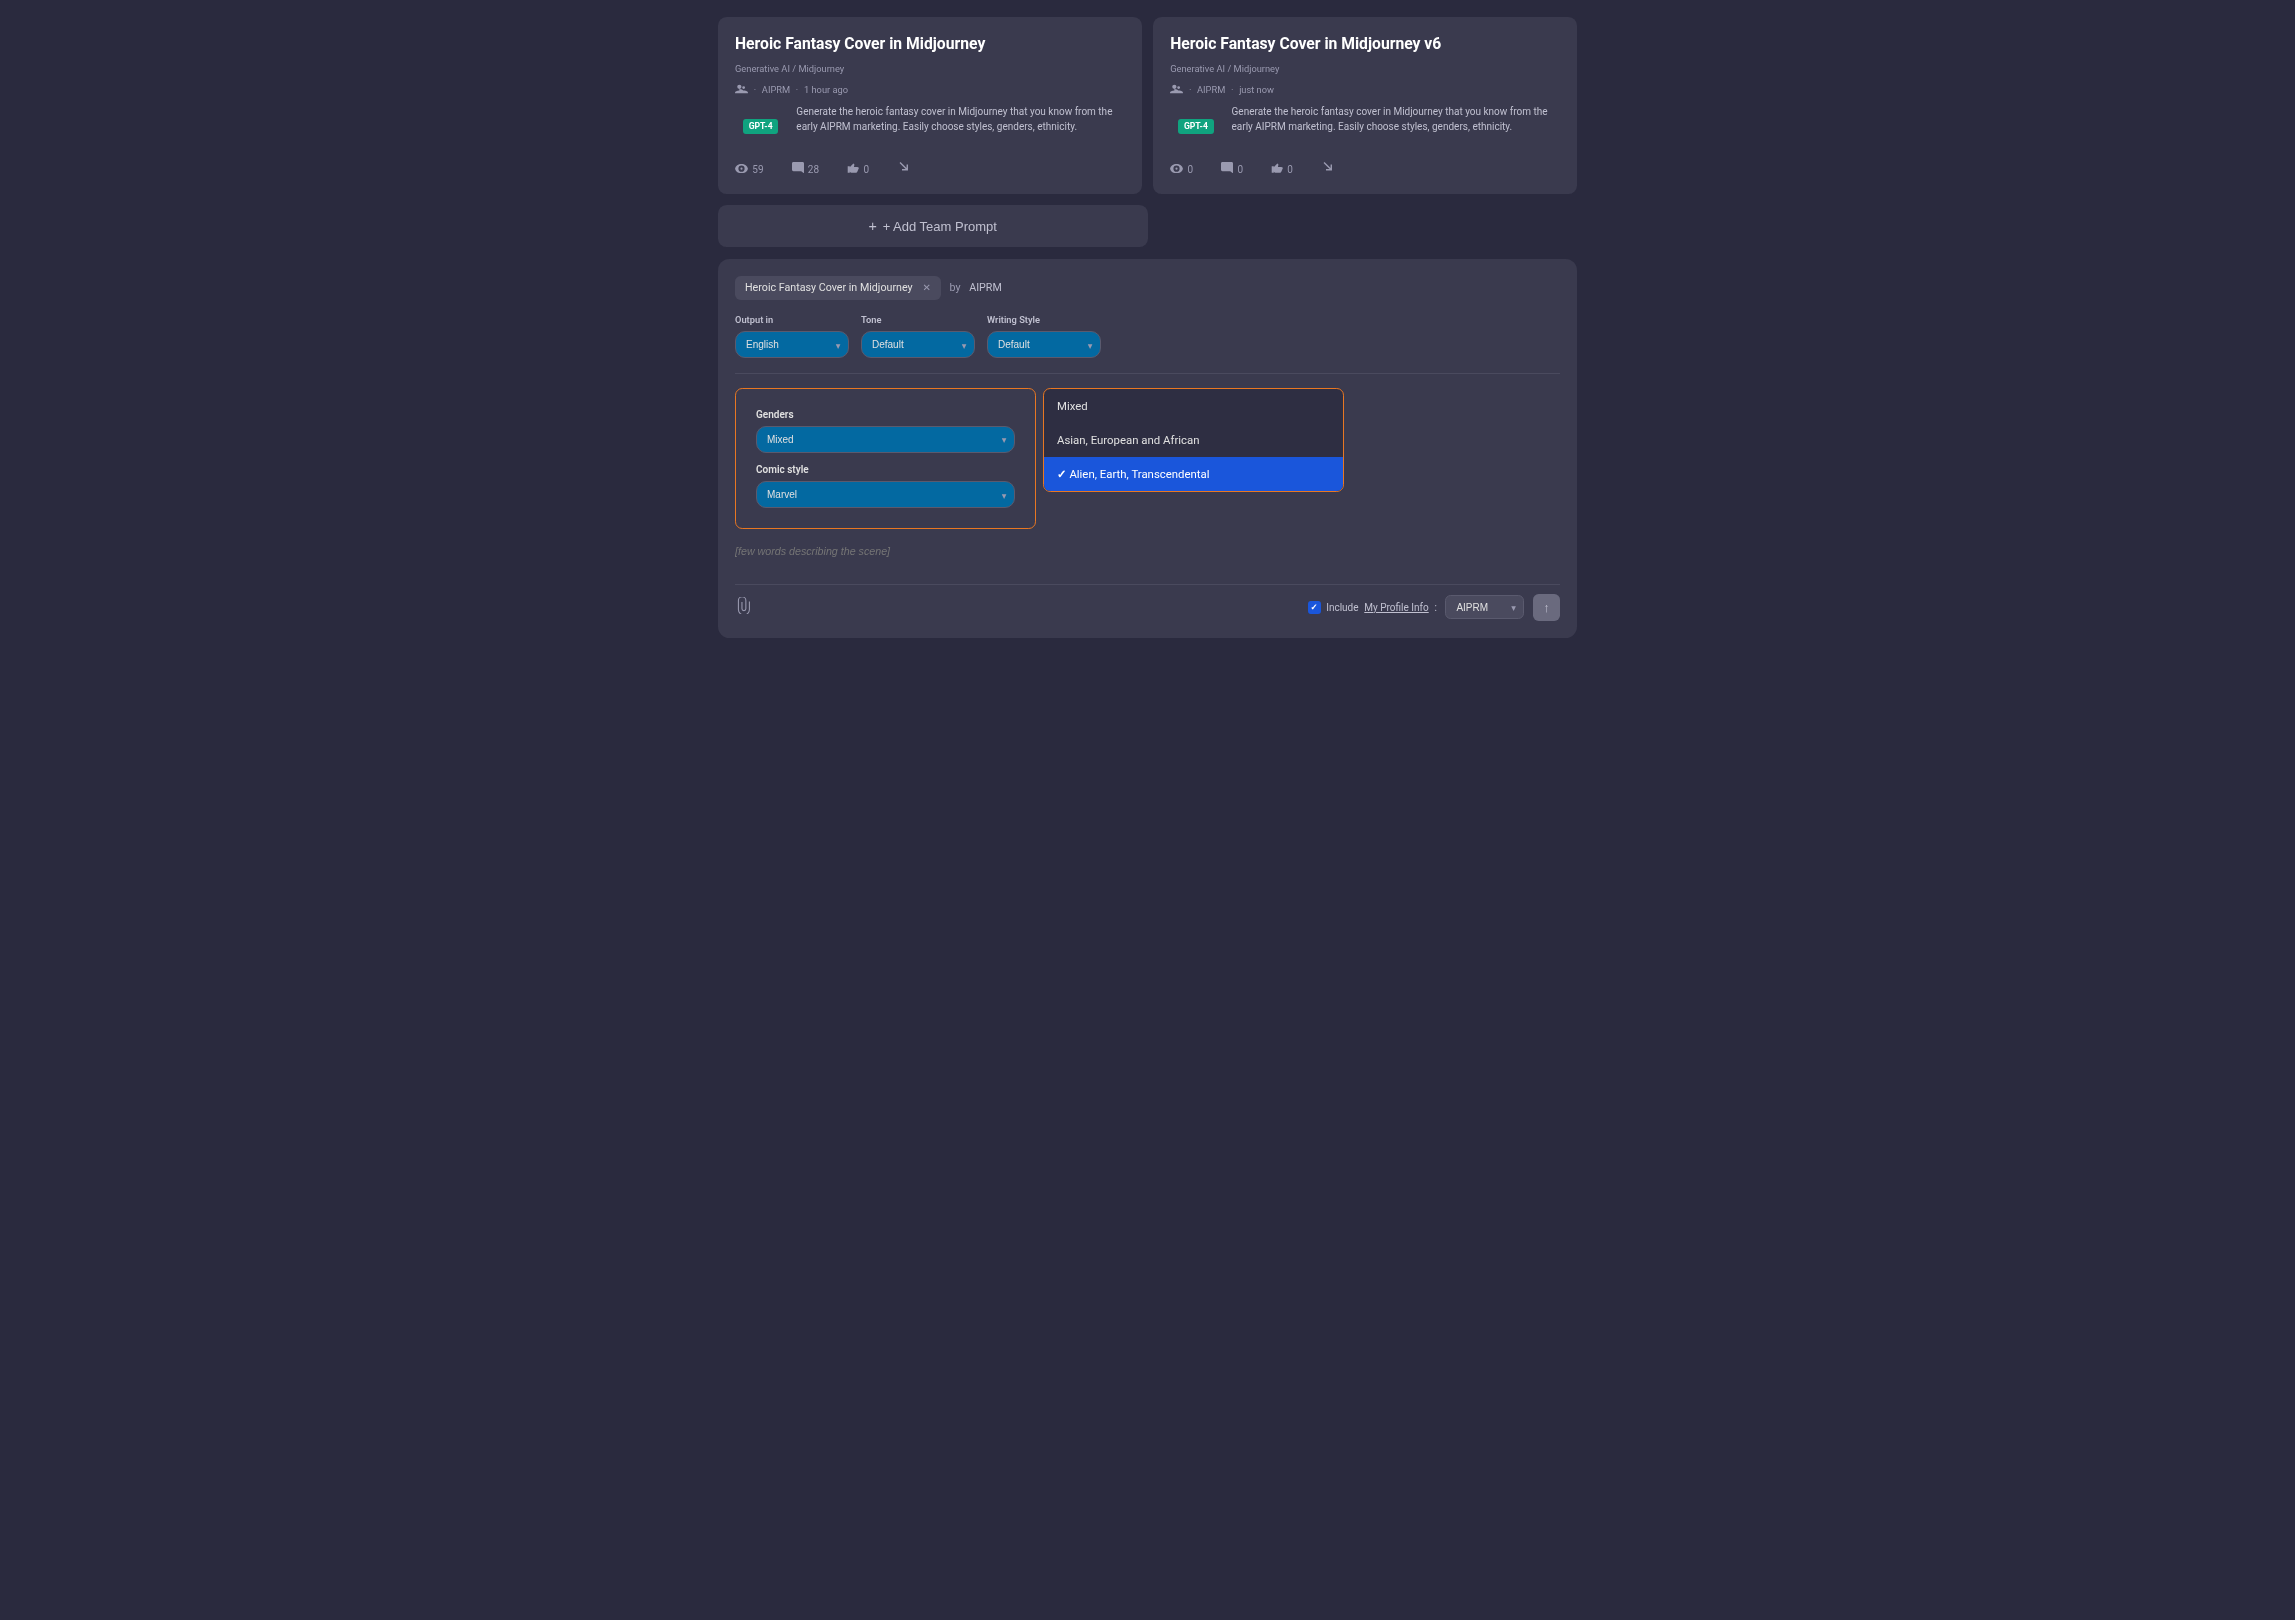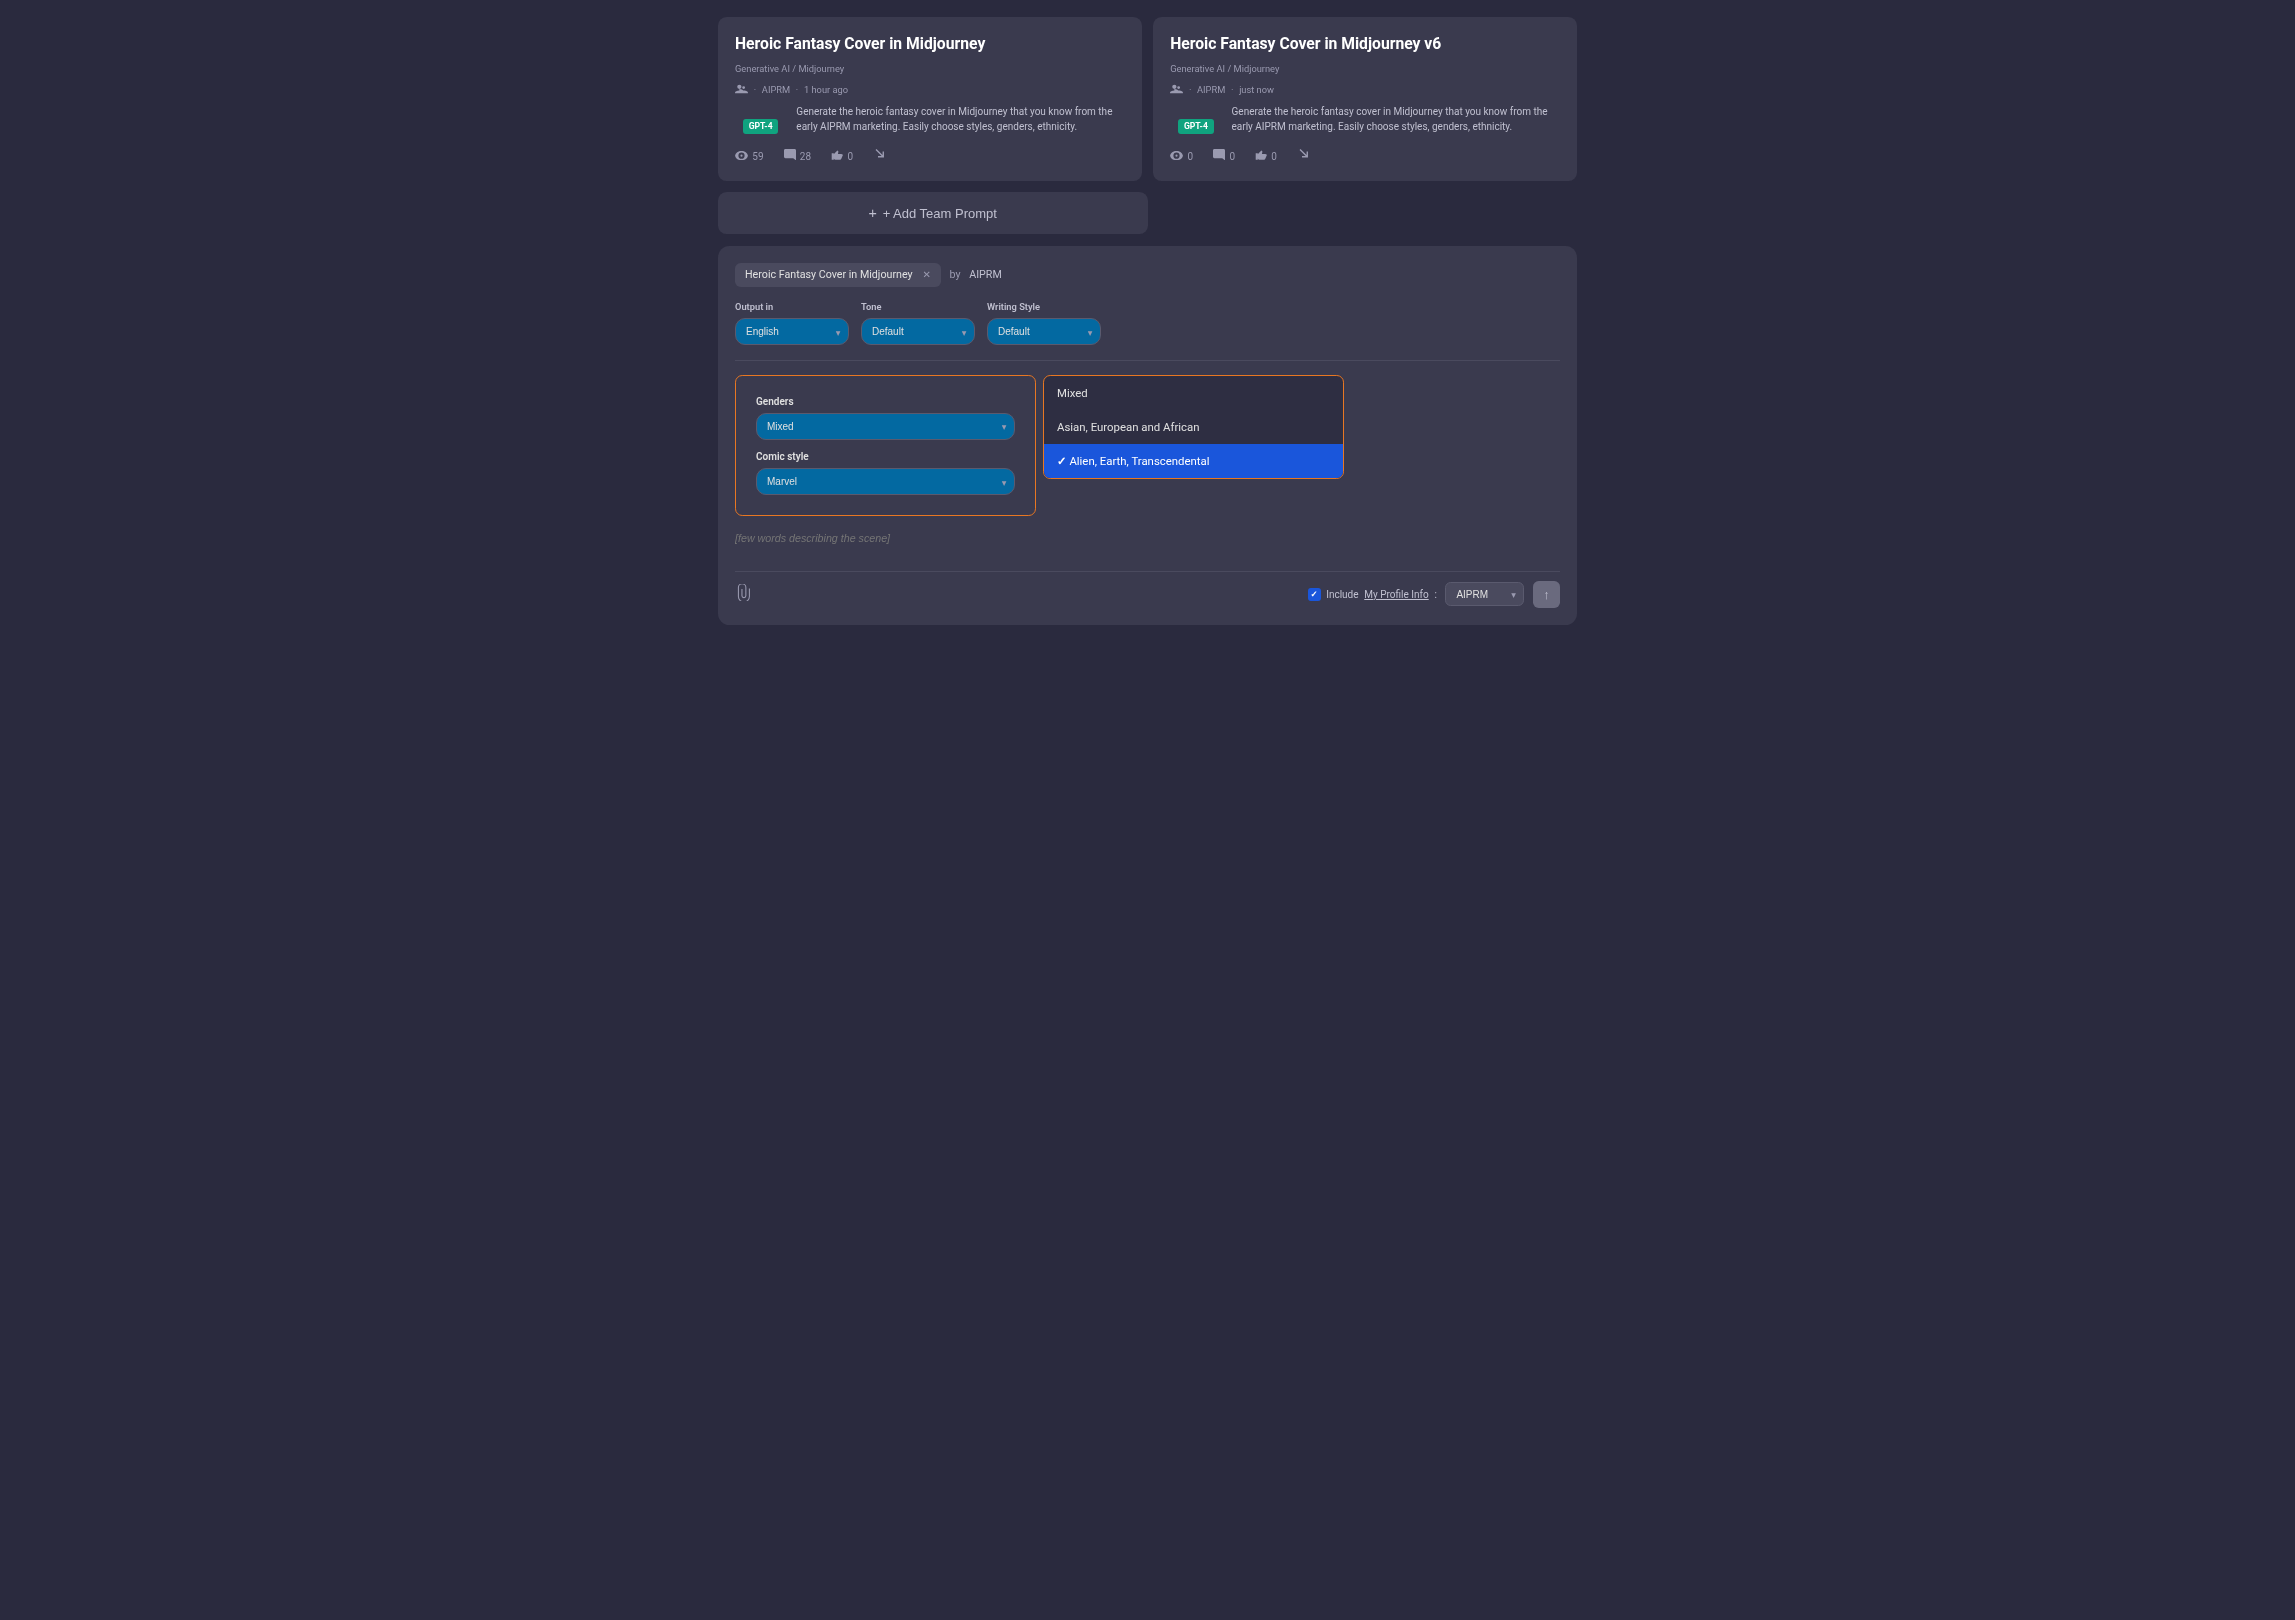--- a/index.html
+++ b/index.html
@@ -80,22 +80,22 @@
       font-size: 8.6px;
       font-weight: 700;
       padding: 1.4px 5.7px;
       border-radius: 2.9px;
       white-space: nowrap;
       flex-shrink: 0;
     }
 
     .prompt-card-stats {
       display: flex;
-      gap: 20px;
-      margin-top: 6px;
+      gap: 28px;
+      margin-top: 19px;
     }
 
     .stat-item {
       display: flex;
       align-items: center;
       gap: 4.3px;
       font-size: 10px;
       color: #9a9ab0;
     }
 

